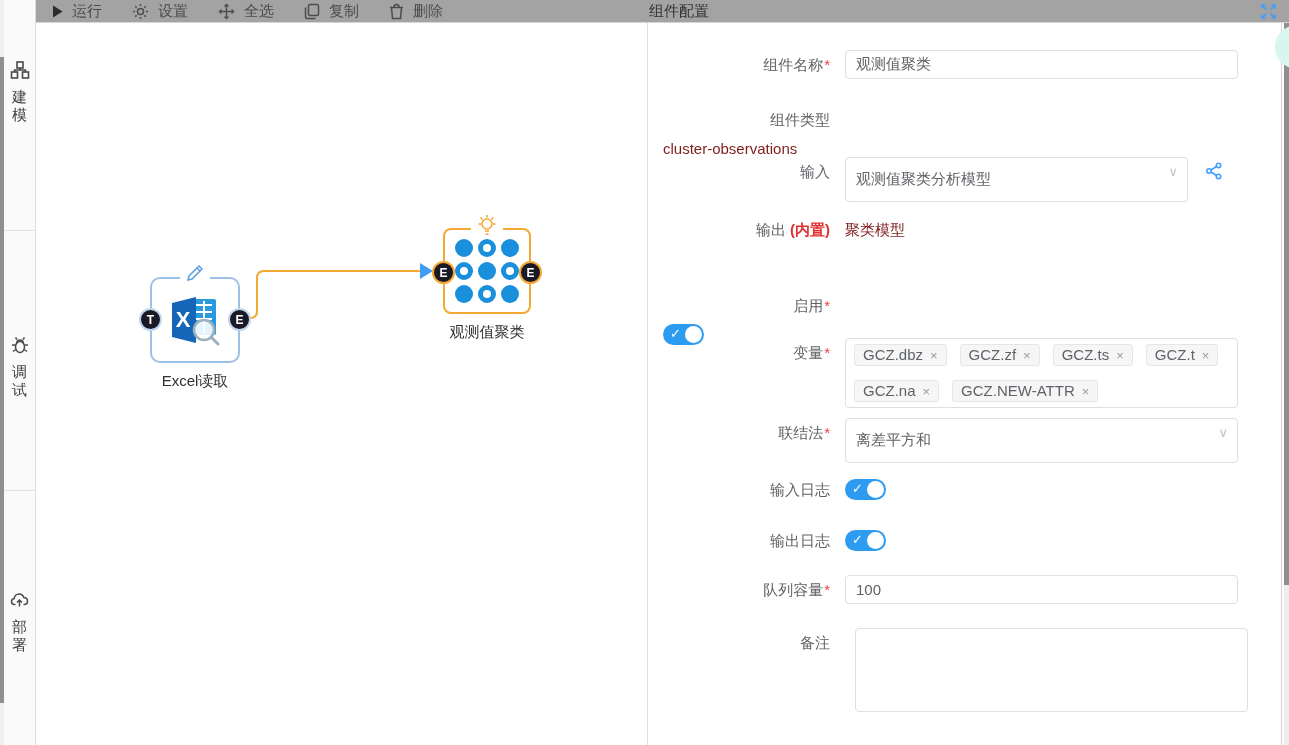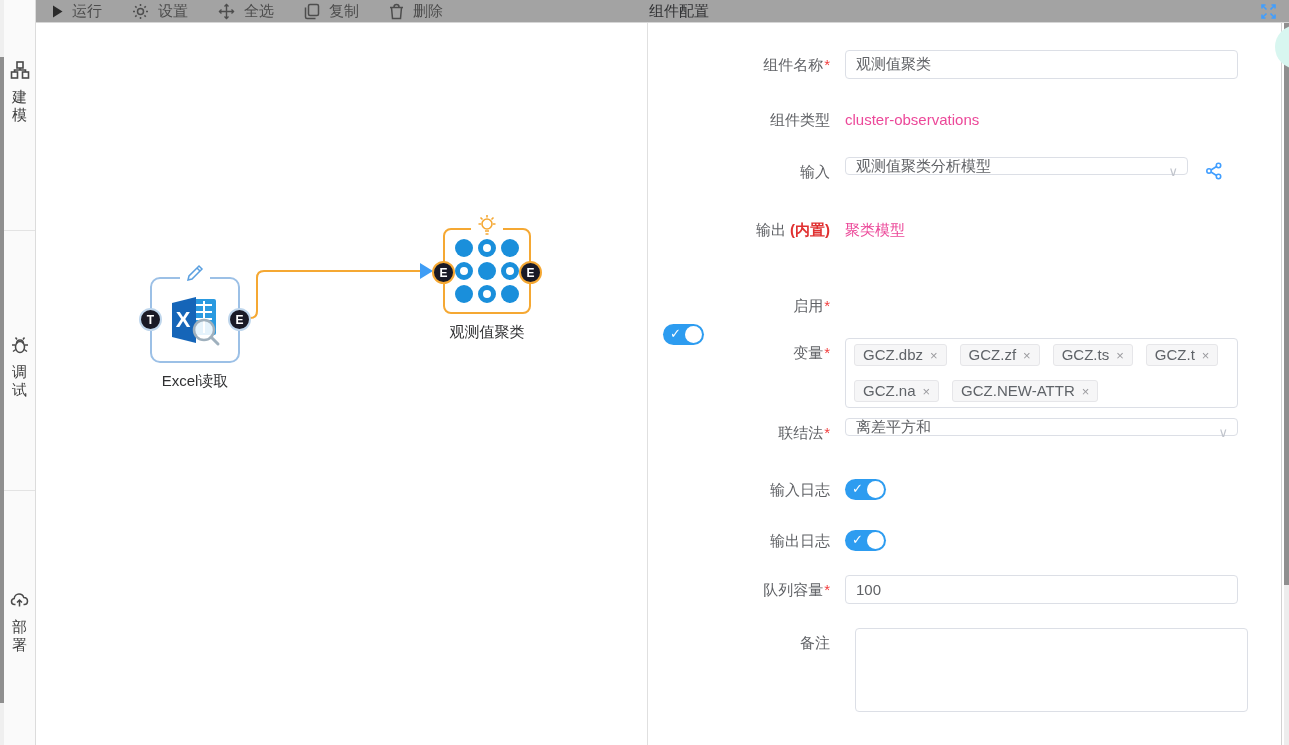--- a/index.html
+++ b/index.html
@@ -58,23 +58,23 @@
 
   
   .panel { position:absolute; left:648px; top:23px; width:633px; height:722px; background:#fff; }
   .frow { position:absolute; left:0; width:633px; display:flex; align-items:flex-start; }
   .flabel { width:182px; text-align:right; font-size:15px; color:#606266; line-height:29px; flex:none; white-space:nowrap; }
   .req { color:#f23c3c; margin-left:1px; }
   .badge { color:#e03131; font-weight:bold; margin-left:4px; }
   .fctrl { margin-left:15px; }
 
   .txt-input { width:393px; height:29px; border:1px solid #dcdfe6; border-radius:4px; padding:0 10px; font-size:15px; color:#606266; font-family:inherit; outline:none; background:#fff; }
-  .static-val { font-size:15px; color:#ec4899; line-height:29px; }
-
-  .select { position:relative; height:18px; border:1px solid #dcdfe6; border-radius:4px; background:#fff; display:flex; align-items:center; padding:0 28px 0 10px; font-size:15px; color:#606266; cursor:pointer; }
+  .static-val { font-size:15px; color:#7f1d1d; line-height:29px; }
+
+  .select { position:relative; height:45px; border:1px solid #dcdfe6; border-radius:4px; background:#fff; display:flex; align-items:center; padding:0 28px 0 10px; font-size:15px; color:#606266; cursor:pointer; }
   .select .chev { position:absolute; right:9px; top:6px; color:#c0c4cc; font-size:13px; }
   .sel-input { width:343px; }
   .sel-link { width:393px; }
   .share-btn { margin-left:17px; margin-top:5px; cursor:pointer; }
 
   .toggle { position:relative; width:41px; height:21px; border-radius:11px; background:#2d9cf0; cursor:pointer; margin-top:4px; }
   .toggle .tick { position:absolute; left:7px; top:2px; color:#fff; font-size:13px; font-weight:bold; }
   .toggle .knob { position:absolute; right:2px; top:2px; width:17px; height:17px; border-radius:50%; background:#fff; }
 
   .tagbox { width:393px; min-height:54px; border:1px solid #dcdfe6; border-radius:4px; padding:5px 8px; display:flex; flex-wrap:wrap; gap:14px 13px; align-content:flex-start; }
@@ -239,21 +239,21 @@
 
   <div class="v-divider"></div>
 
   <div class="panel">
 
     <div class="frow" style="top:27px;">
       <div class="flabel"><span>组件名称</span><span class="req">*</span></div>
       <div class="fctrl"><input class="txt-input" value="观测值聚类" style=""></div>
     </div>
 
-    <div class="frow" style="top:82px;">
+    <div class="frow" style="top:82px;flex-direction:column;">
       <div class="flabel"><span>组件类型</span></div>
       <div class="fctrl static-val">cluster-observations</div>
     </div>
 
     <div class="frow" style="top:134px;">
       <div class="flabel"><span>输入</span></div>
       <div class="fctrl" style="display:flex;">
         <div class="select sel-input">
           <span>观测值聚类分析模型</span>
           <span class="chev">∨</span>

